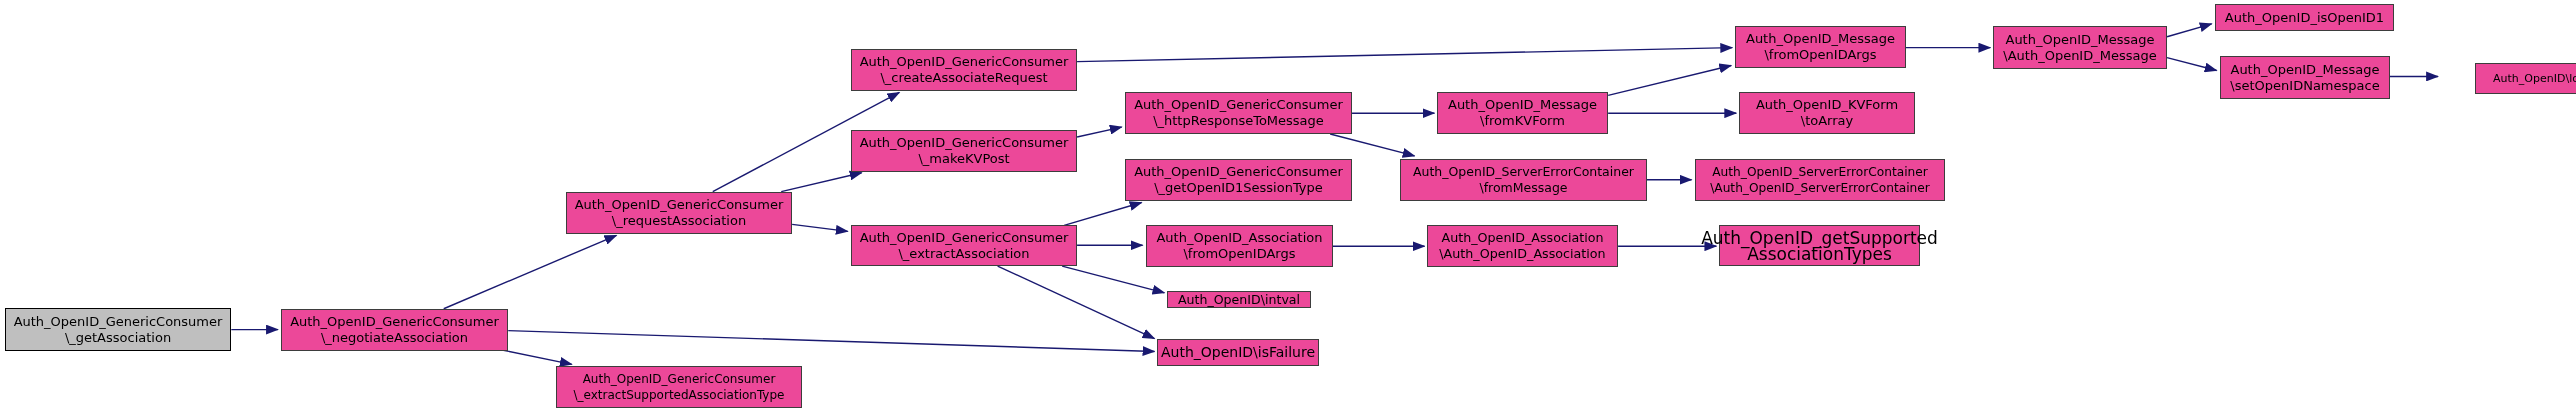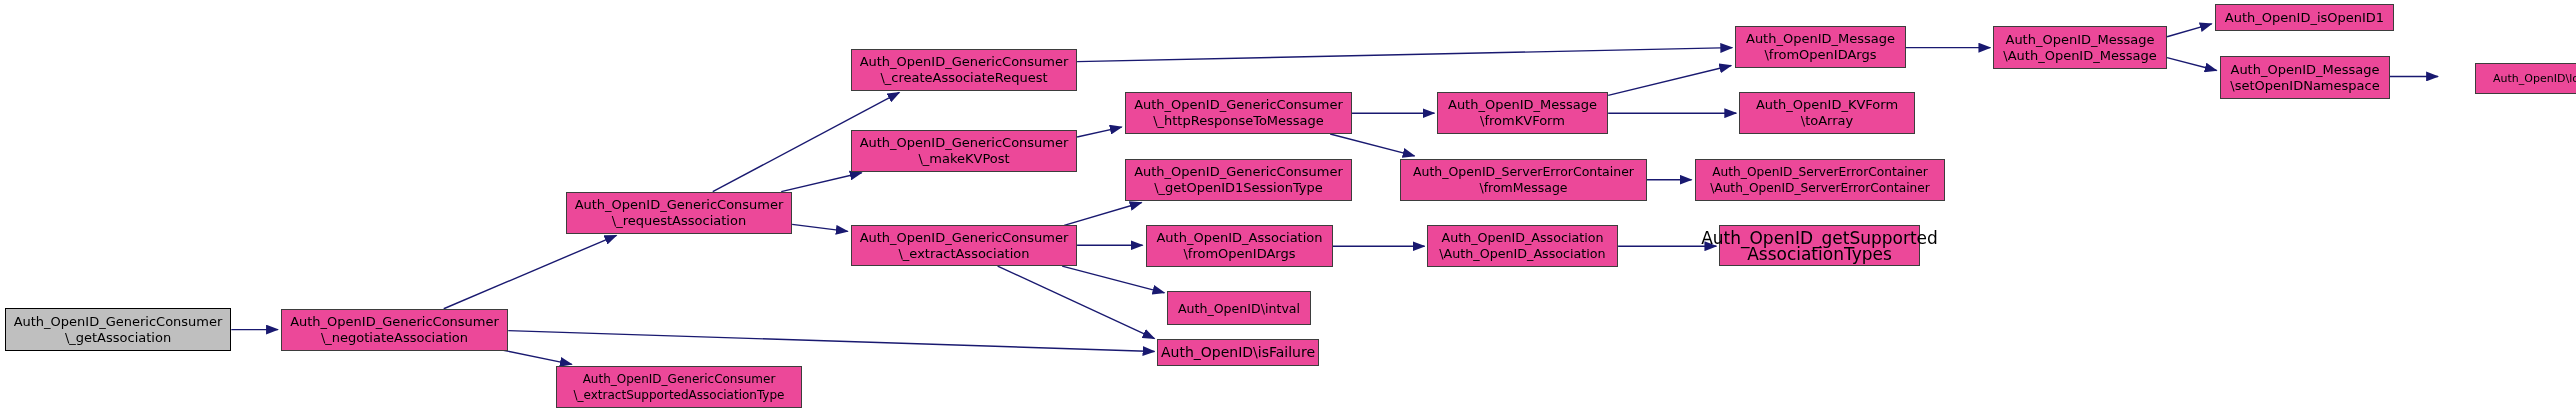--- a/index.html
+++ b/index.html
@@ -88,21 +88,21 @@
         <span>\_httpResponseToMessage</span>
       </div>
       <div class="node" style="left: 1125px; top: 159px; width: 227px; height: 42px; font-size: 13px;">
         <span>Auth_OpenID_GenericConsumer</span>
         <span>\_getOpenID1SessionType</span>
       </div>
       <div class="node" style="left: 1146px; top: 225px; width: 187px; height: 42px; font-size: 13px;">
         <span>Auth_OpenID_Association</span>
         <span>\fromOpenIDArgs</span>
       </div>
-      <div class="node oneline" style="left: 1167px; top: 291px; width: 144px; height: 34px; font-size: 12.6px;">
+      <div class="node oneline" style="left: 1167px; top: 291px; width: 144px; height: 17px; font-size: 12.6px;">
         <span>Auth_OpenID\intval</span>
       </div>
       <div class="node oneline" style="left: 1157px; top: 339px; width: 162px; height: 27px; font-size: 14px;">
         <span>Auth_OpenID\isFailure</span>
       </div>
       <div class="node" style="left: 1437px; top: 92px; width: 171px; height: 42px; font-size: 13px;">
         <span>Auth_OpenID_Message</span>
         <span>\fromKVForm</span>
       </div>
       <div class="node" style="left: 1400px; top: 159px; width: 247px; height: 42px; font-size: 12.5px;">

